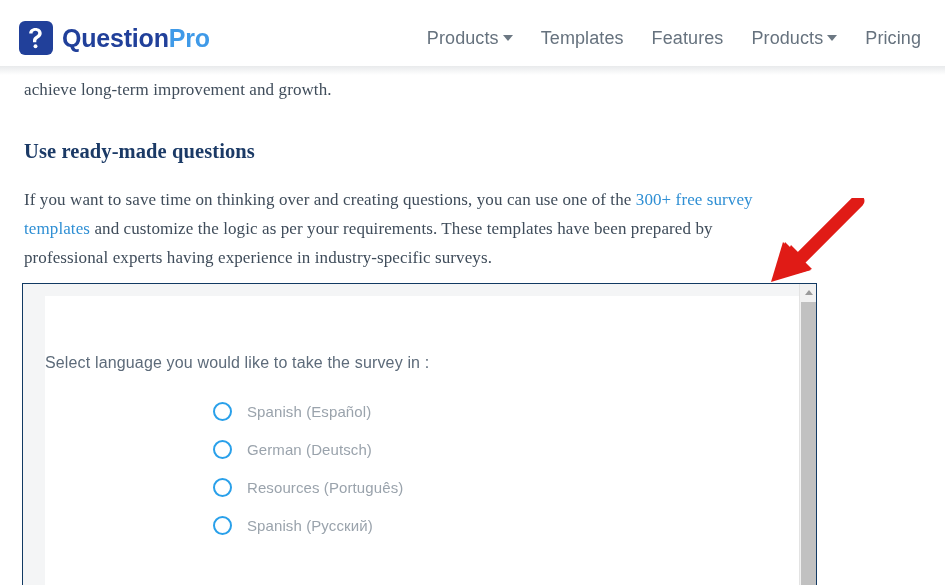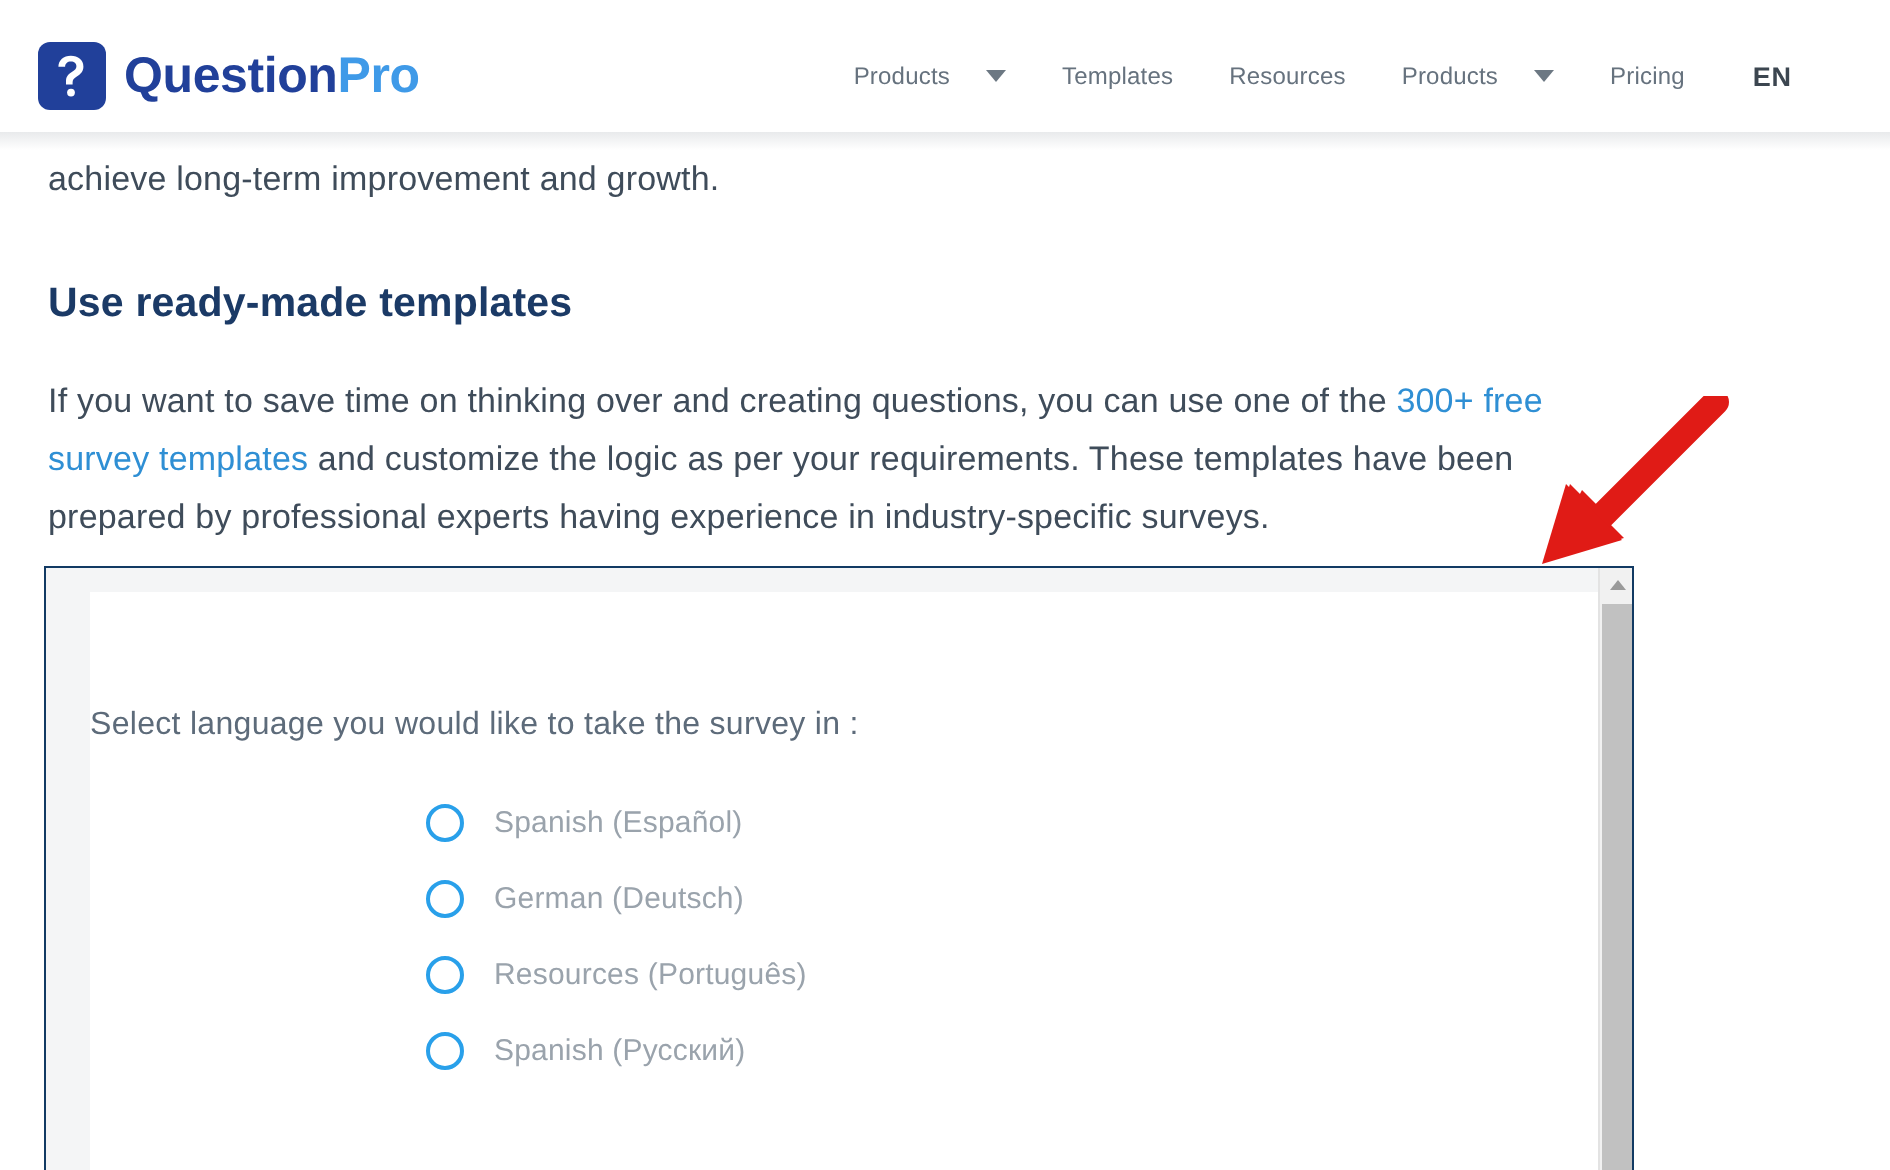--- a/index.html
+++ b/index.html
@@ -20,20 +20,21 @@
     overflow: hidden;
   }
 
   
   .article {
     position: absolute;
     top: 46px;
     left: 0;
     width: 821px;
     padding: 0 24px;
+    font-family: Liberation Serif, serif;
   }
 
   .para {
     color: #3f4c5a;
     font-size: 17px;
     line-height: 29px;
     letter-spacing: 0.1px;
     max-width: 790px;
   }
 
@@ -107,23 +108,23 @@
   .nav {
     display: flex;
     align-items: center;
     margin-left: 203px;
     gap: 0;
   }
 
   .nav-item {
     display: flex;
     align-items: center;
-    gap: 18px;
+    gap: 4px;
     color: #66727e;
-    font-size: 12px;
+    font-size: 18px;
     letter-spacing: 0.1px;
     padding: 0 14px;
     white-space: nowrap;
     cursor: pointer;
     text-align: center;
   }
 
   .caret {
     width: 0;
     height: 0;
@@ -264,21 +265,21 @@
 <body>
 
 <div id="page">
 
   <div class="article">
 
     <p class="para cut">promoters and detractors, define faults, blind spots, improvement areas or concerns and, in turn,</p>
 
     <p class="para">achieve long-term improvement and growth.</p>
 
-    <h2 class="section-heading">Use ready-made templates</h2>
+    <h2 class="section-heading">Use ready-made questions</h2>
 
     <p class="para"><span>If you want to save time on thinking over and creating questions, you can use one of the </span><a class="link" href="#">300+ free survey templates</a><span> and customize the logic as per your requirements. These templates have been prepared by professional experts having experience in industry-specific surveys.</span></p>
 
   </div>
 
   <div class="survey-frame">
 
     <div class="survey-scroll-area">
       <div class="survey-card">
 
@@ -347,21 +348,21 @@
       <div class="nav-item">
         <span>Products</span>
         <span class="caret"></span>
       </div>
 
       <div class="nav-item">
         <span>Templates</span>
       </div>
 
       <div class="nav-item">
-        <span>Resources</span>
+        <span>Features</span>
       </div>
 
       <div class="nav-item">
         <span>Products</span>
         <span class="caret"></span>
       </div>
 
       <div class="nav-item">
         <span>Pricing</span>
       </div>

